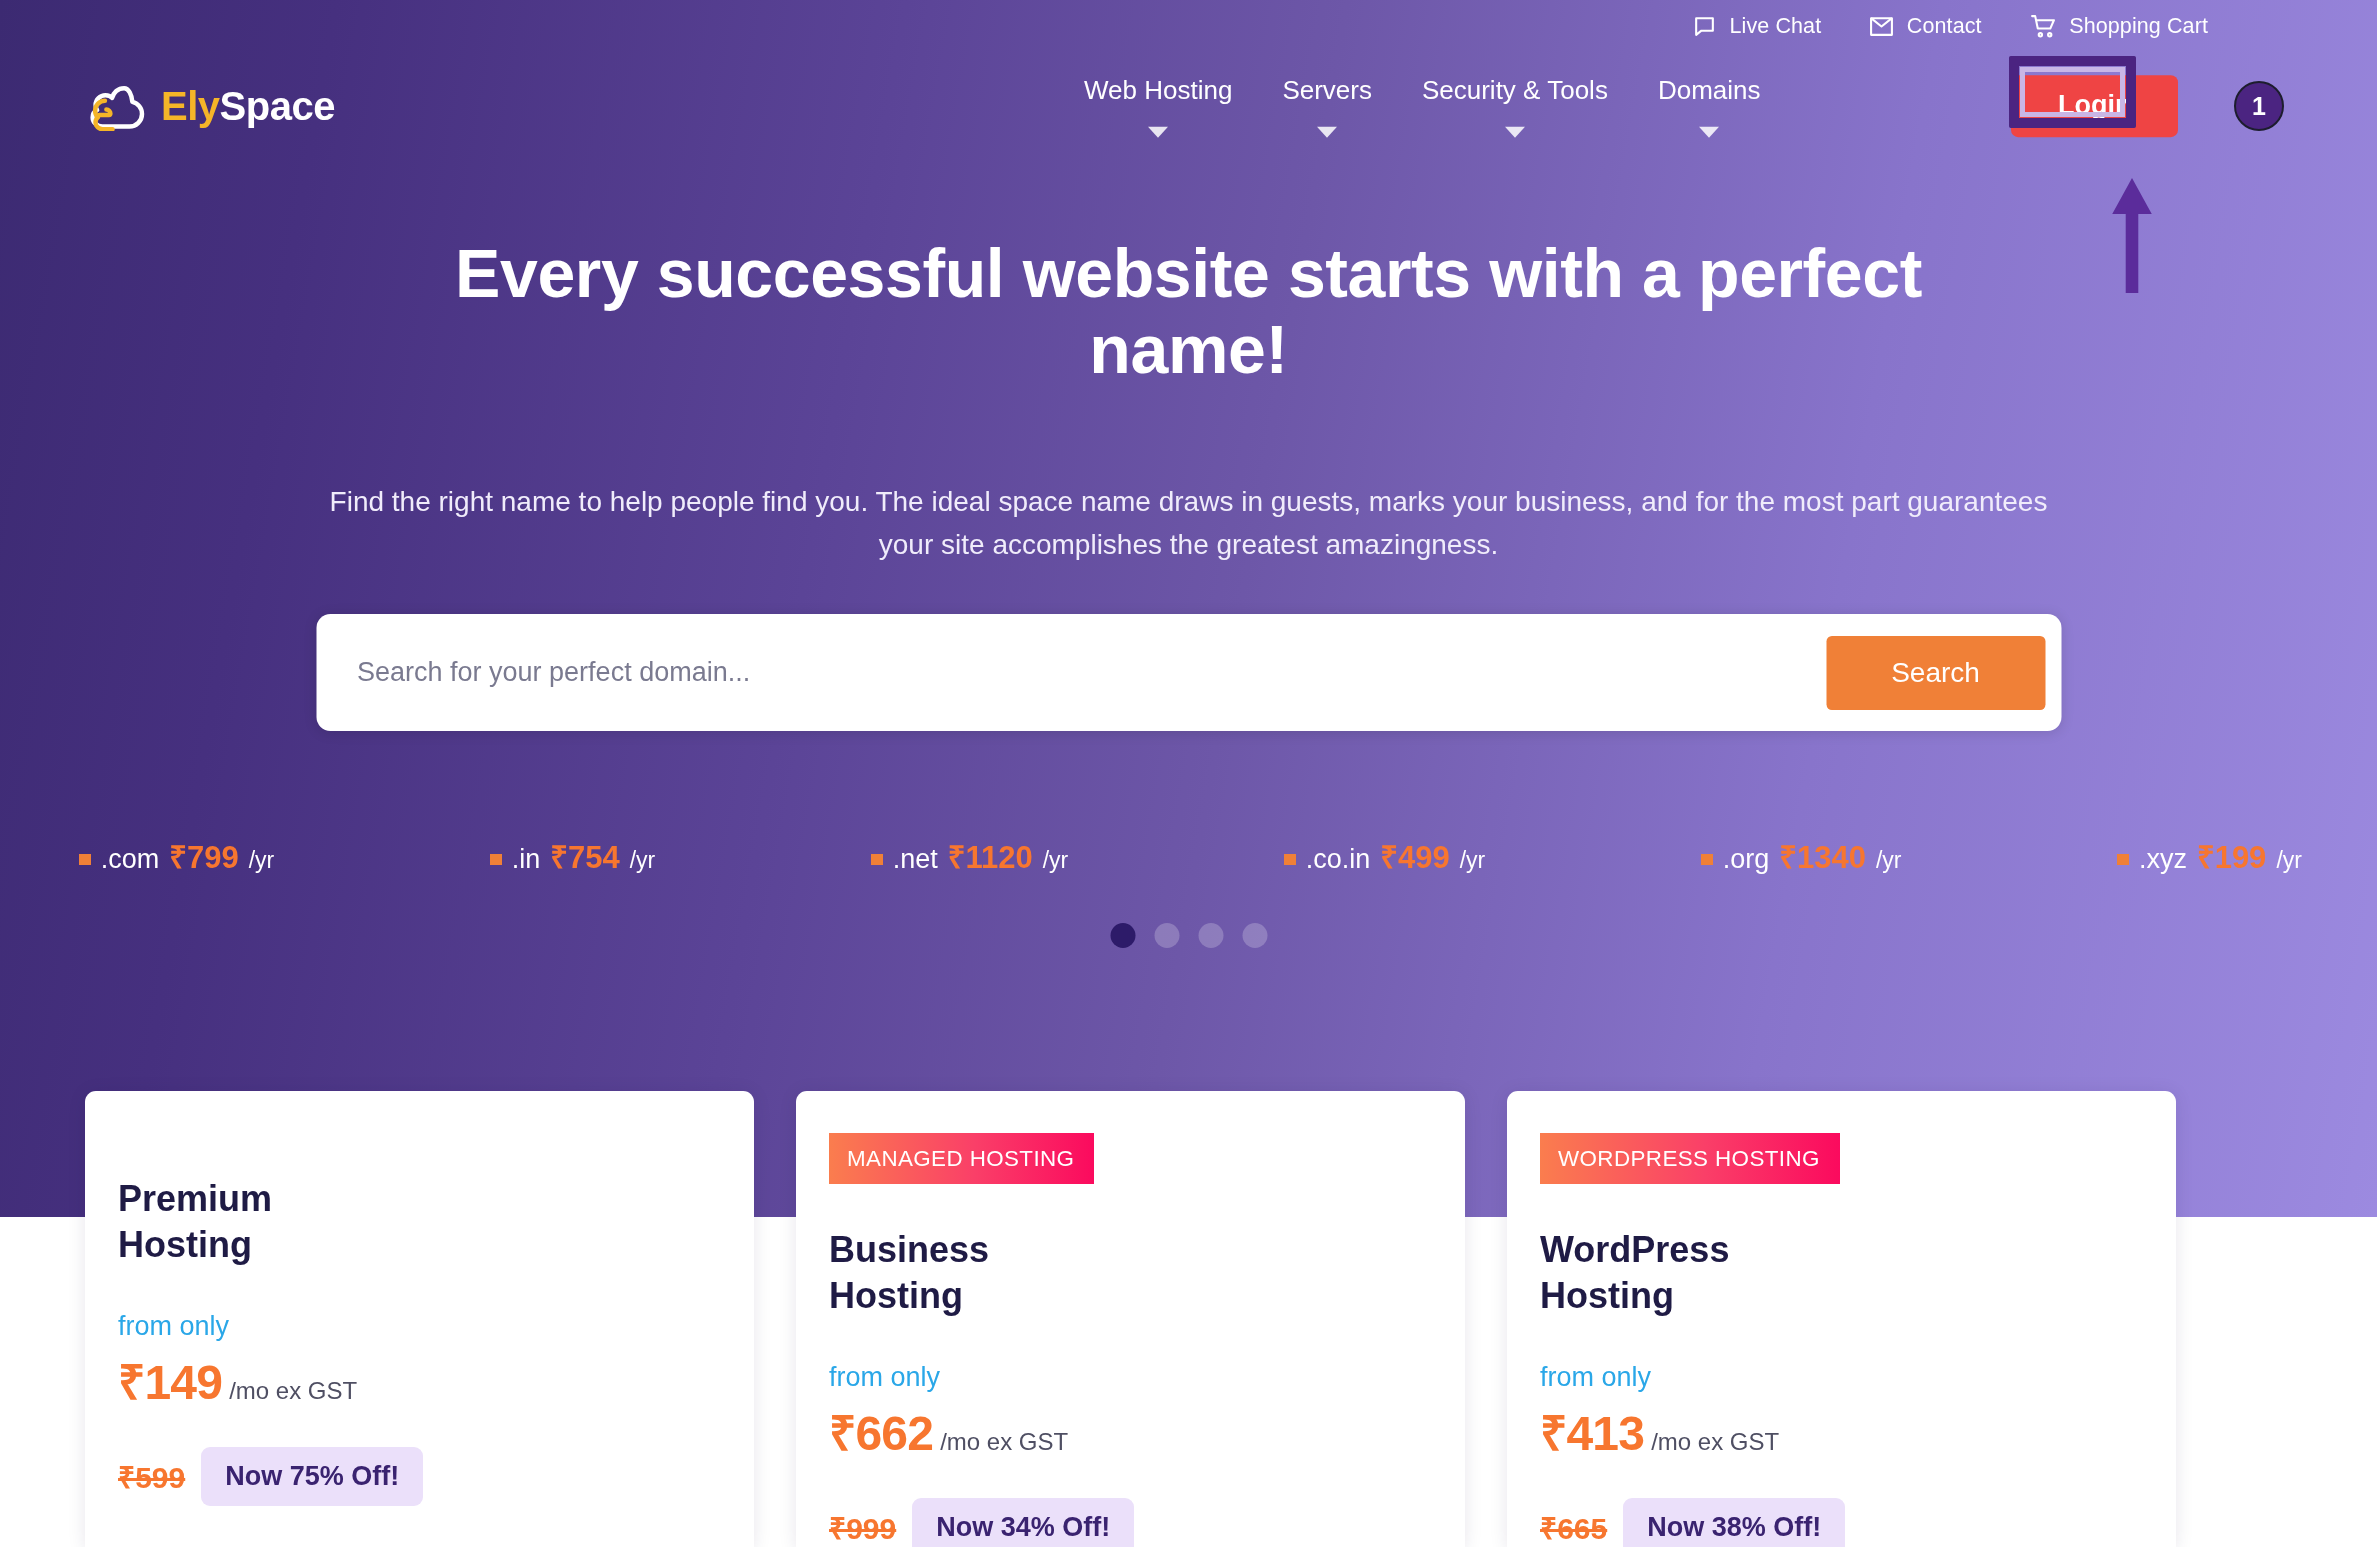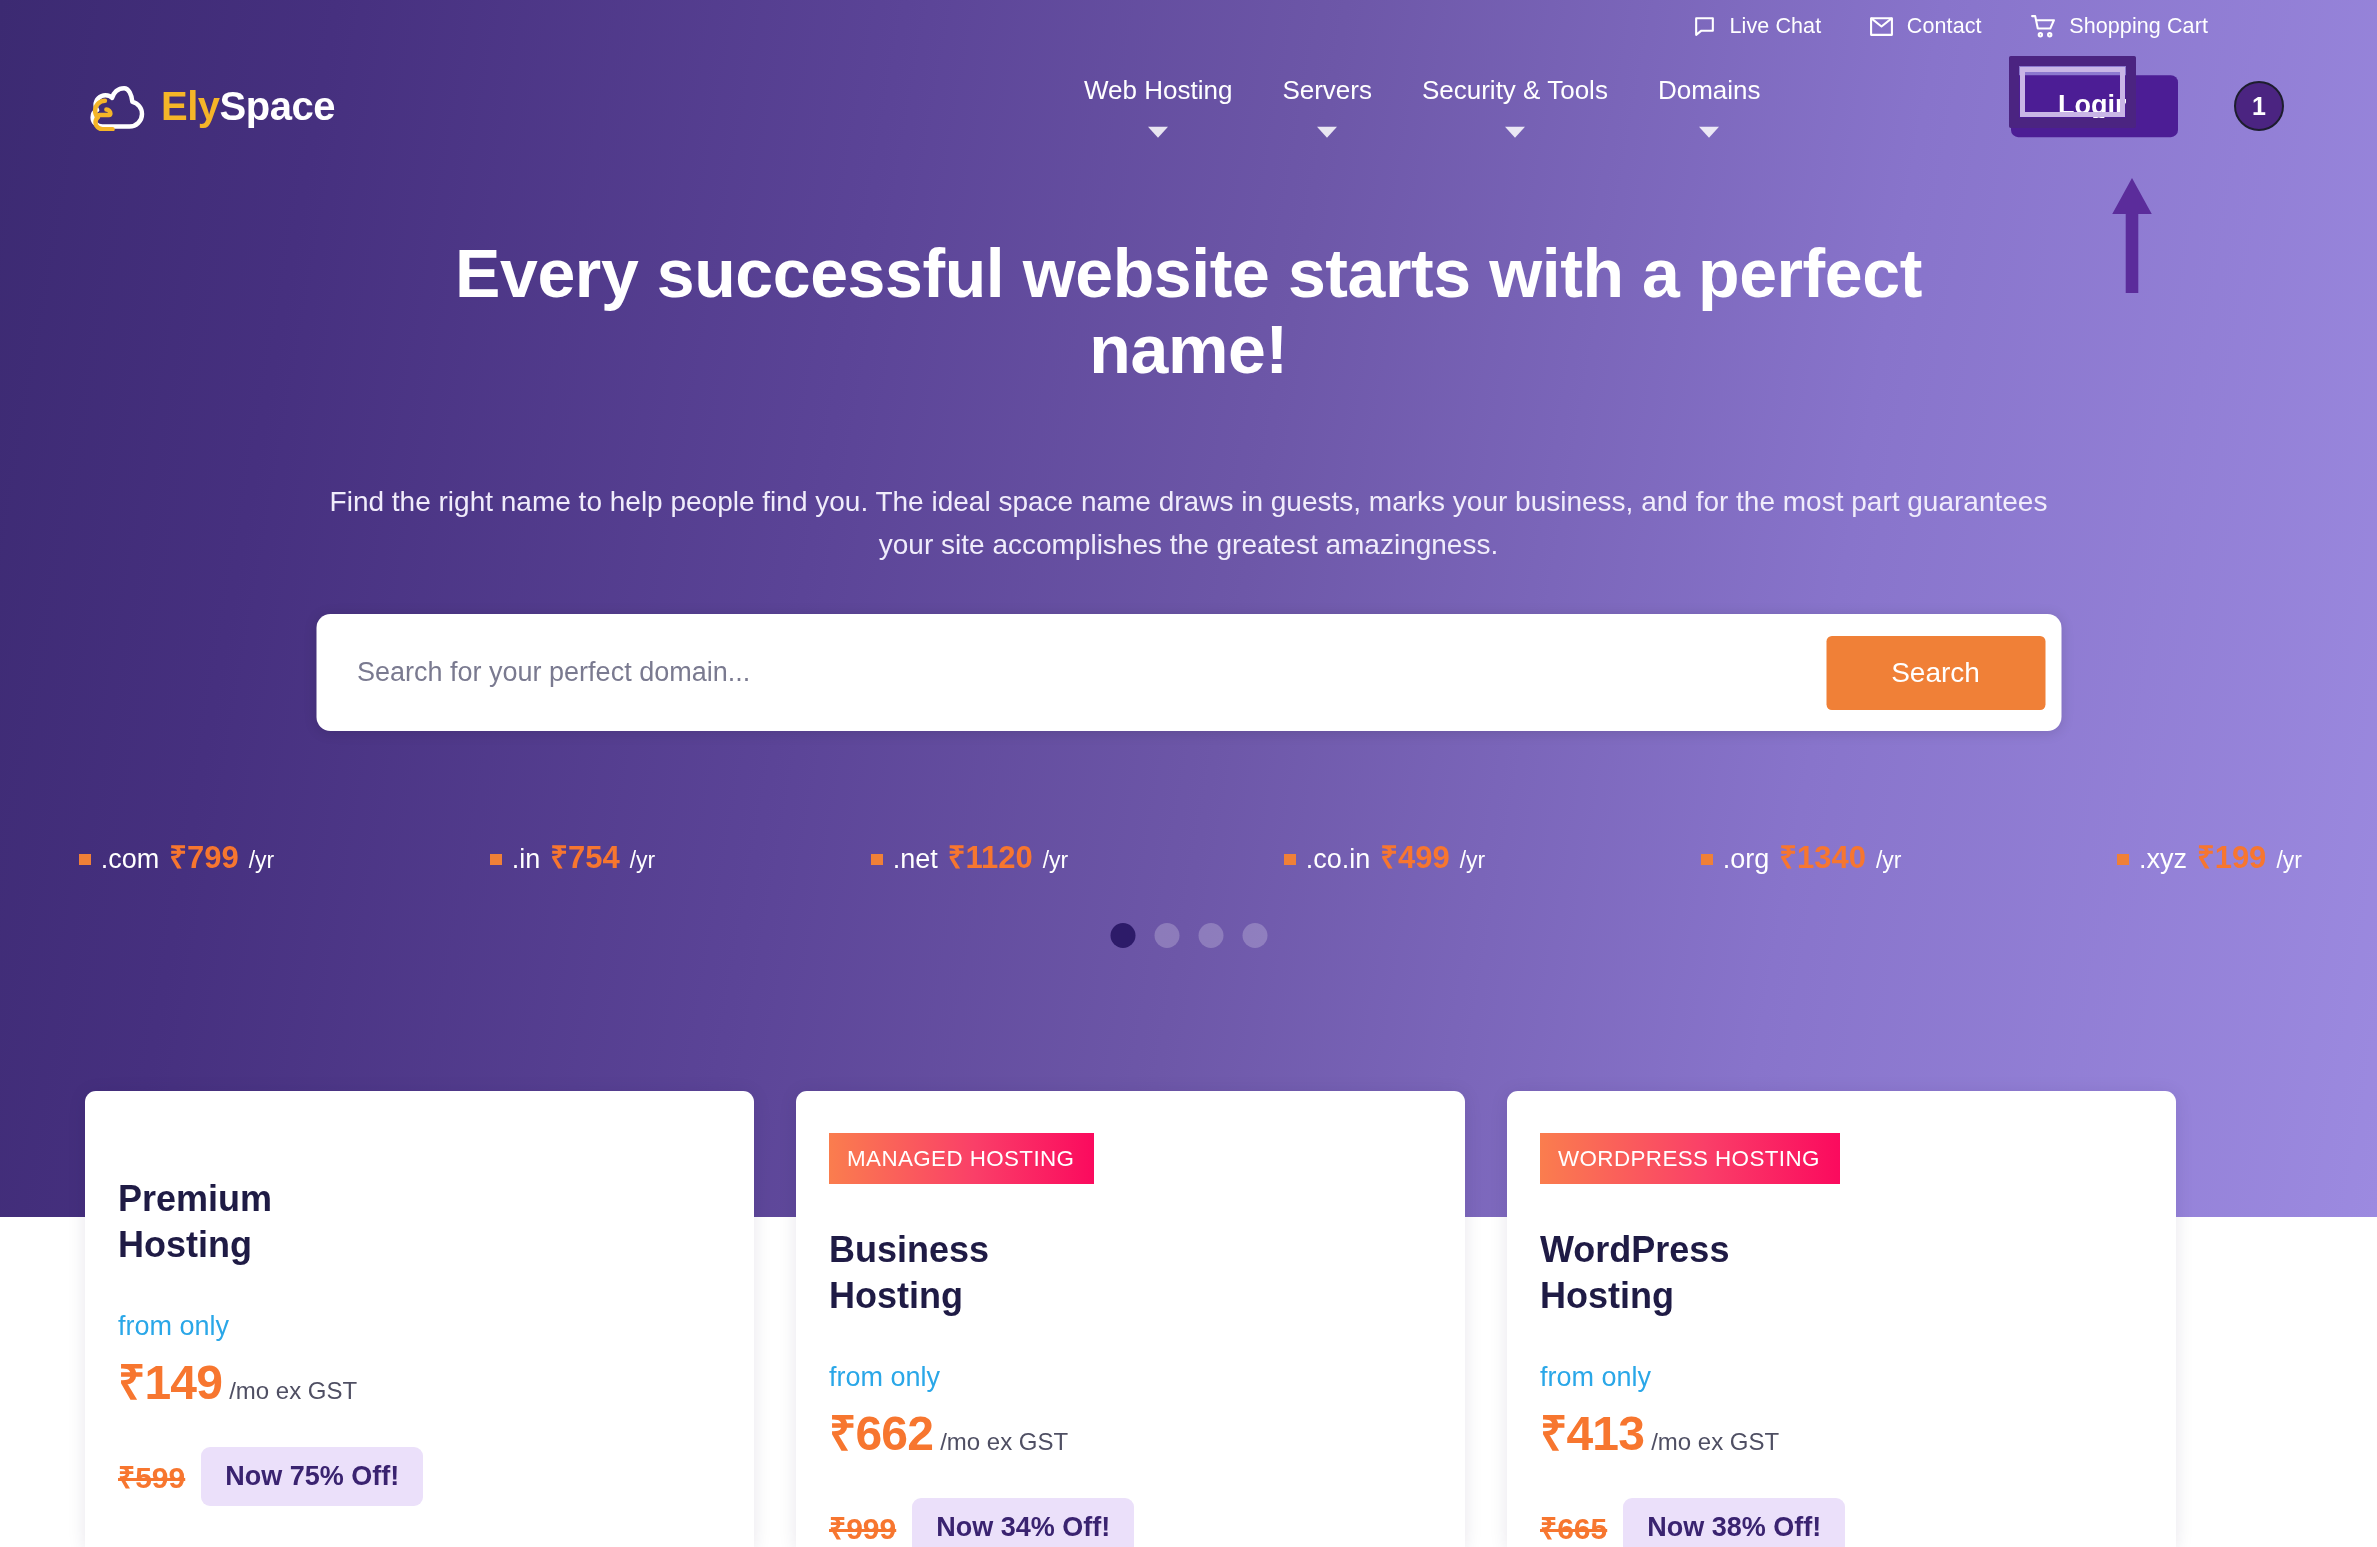--- a/index.html
+++ b/index.html
@@ -68,21 +68,21 @@
     border-right: 10px solid transparent;
     border-top: 11.7px solid rgba(255,255,255,.85);
     margin-top: 3.6px;
   }
 
   .login-wrap {
     position: absolute; left: 2011px; top: 50%;
     transform: translateY(-50%);
   }
   .login-btn {
-    background: #4c1d95;
+    background: #ef4444;
     color: #ffffff;
     border: none;
     font-family: inherit;
     font-size: 27px; font-weight: 600;
     border-radius: 7.2px;
     padding: 15.3px 47px;
     cursor: pointer;
     display: block;
   }
   

